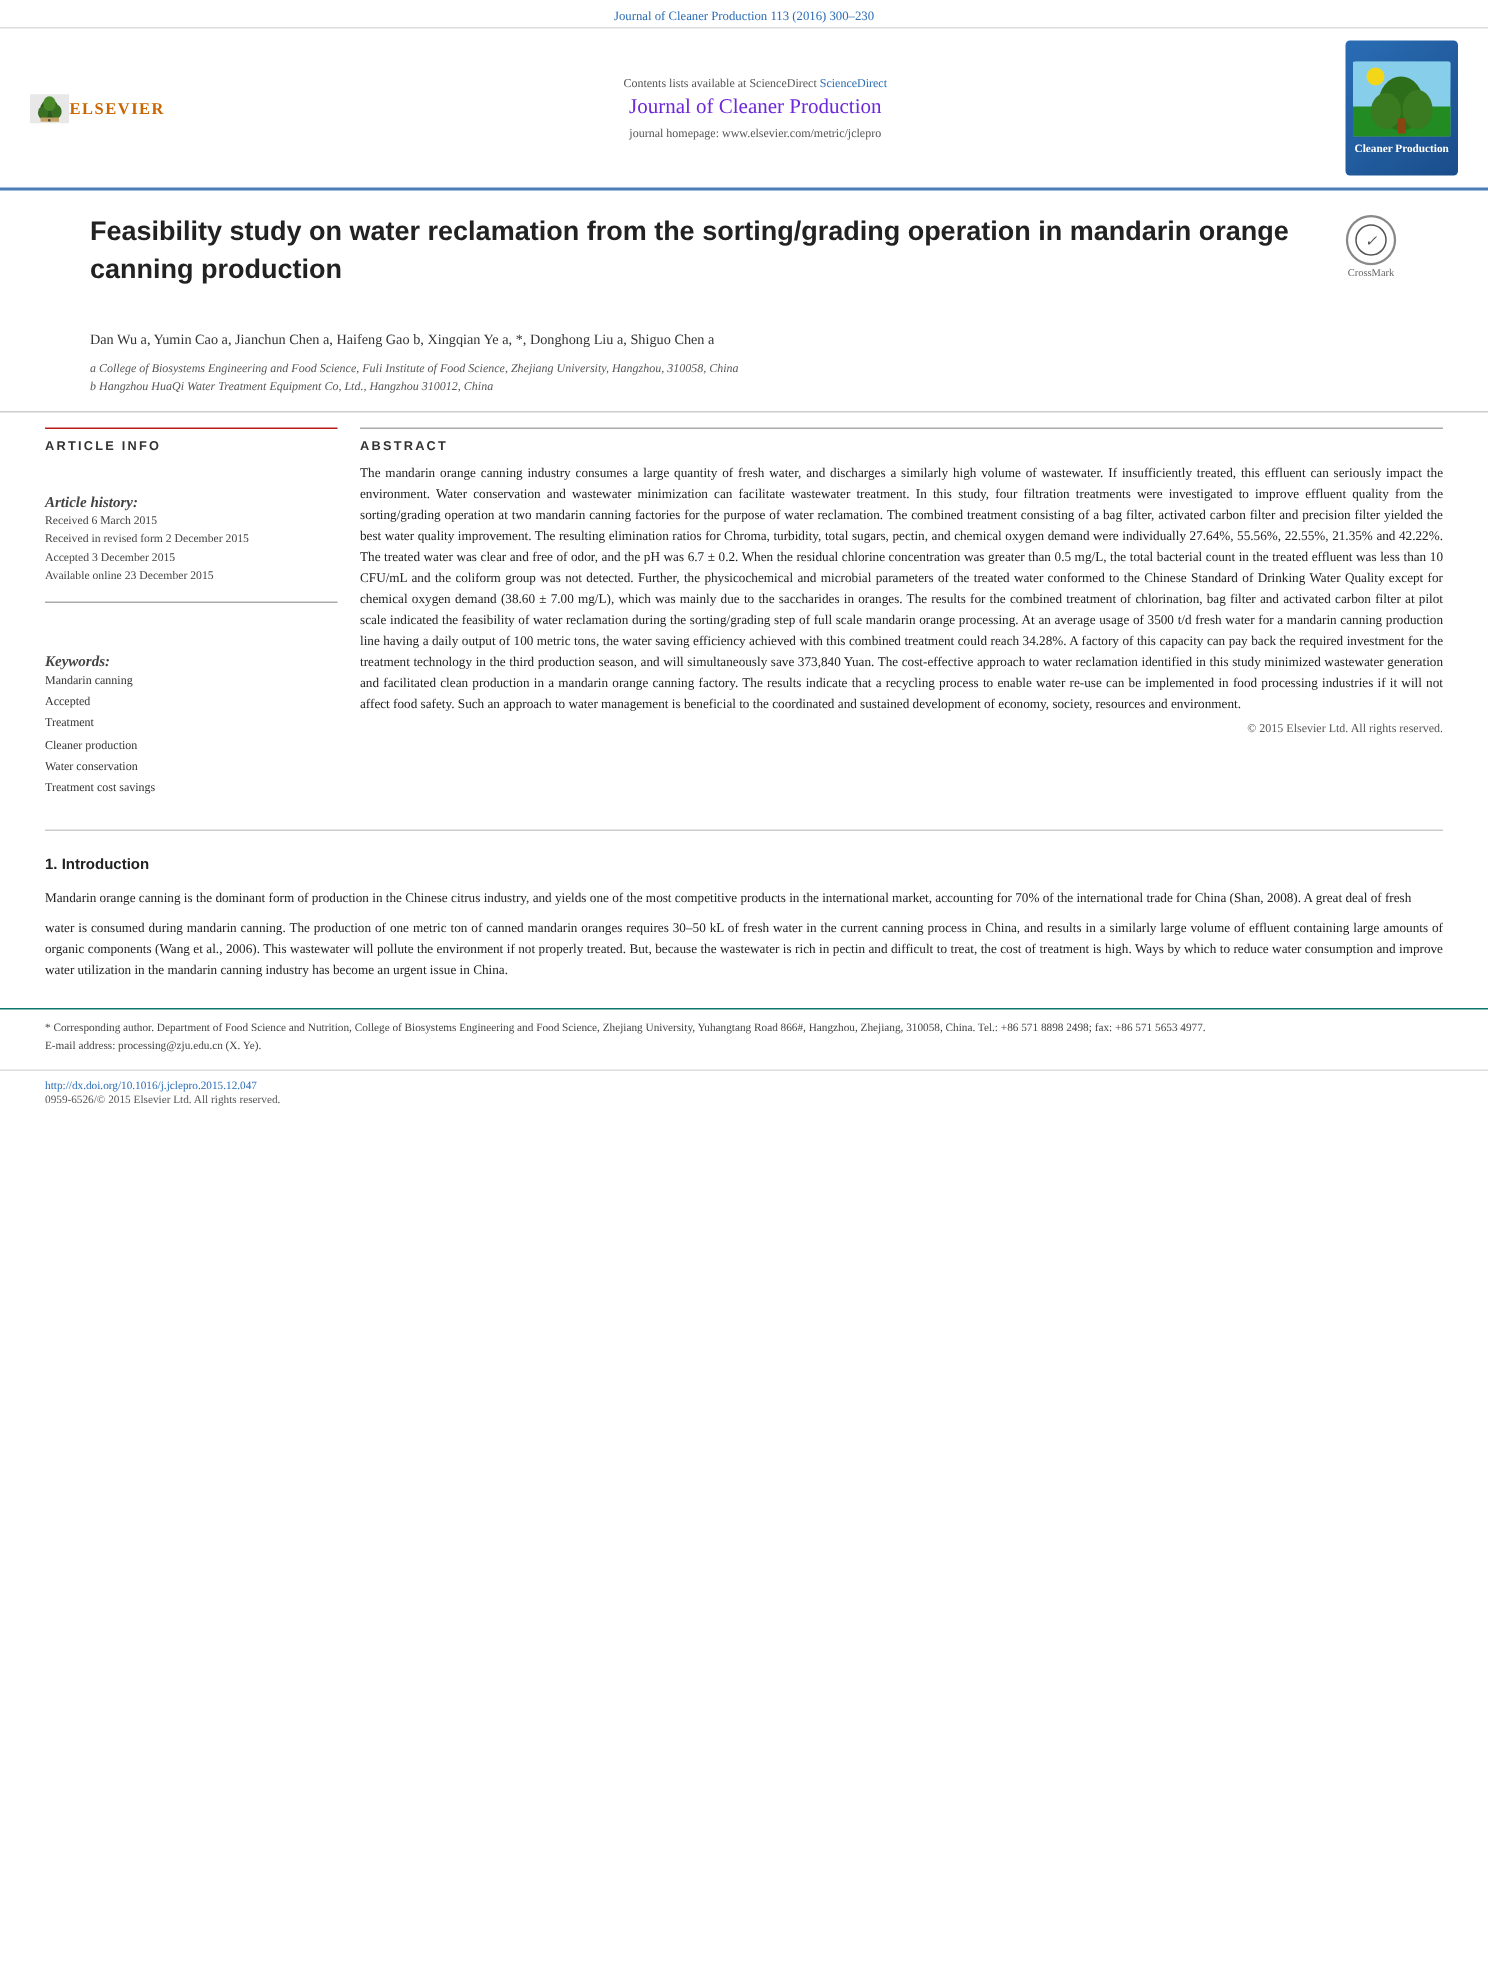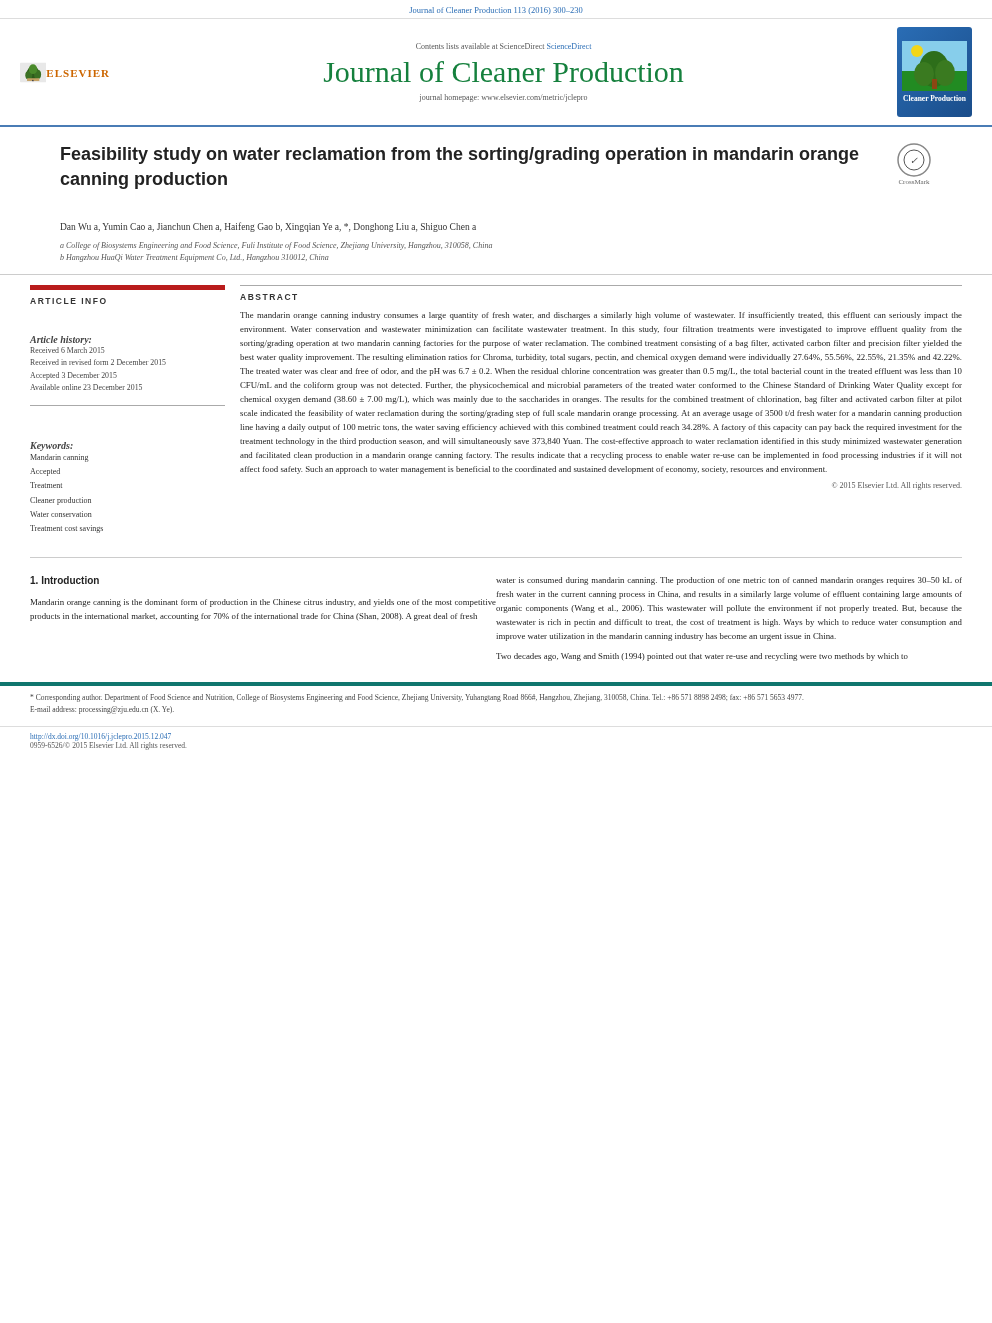--- a/index.html
+++ b/index.html
@@ -53,23 +53,23 @@
     .sciencedirect-link {
       font-size: 8px;
       color: #555;
       margin-bottom: 4px;
     }
     .sciencedirect-link a {
       color: #2a6db5;
       text-decoration: none;
     }
     .journal-title-main {
-      font-size: 30px;
+      font-size: 14px;
       font-weight: normal;
-      color: #15803d;
+      color: #6d28d9;
       font-family: "Times New Roman", serif;
       margin-bottom: 4px;
     }
     .journal-homepage {
       font-size: 8px;
       color: #555;
     }
     .cleaner-prod-logo {
       width: 75px;
       flex-shrink: 0;
@@ -149,21 +149,21 @@
     .section-heading {
       font-size: 8.5px;
       font-weight: bold;
       letter-spacing: 1.5px;
       text-transform: uppercase;
       margin-bottom: 6px;
       color: #333;
       font-family: Arial, sans-serif;
     }
     .article-info-section {
-      border-top: 5px solid #b91c1c;
+      border-top: 1px solid #b91c1c;
       padding-top: 6px;
       margin-bottom: 10px;
     }
     .italic-label {
       font-style: italic;
       font-size: 10px;
       font-weight: bold;
       color: #444;
       margin-top: 28px;
     }
@@ -203,38 +203,39 @@
     }
     .divider {
       border: none;
       border-top: 1px solid #ccc;
       margin: 10px 30px;
     }
     .body-content {
       display: flex;
       padding: 5px 30px;
       font-size: 8.8px;
+      flex-direction: column;
     }
     .body-left, .body-right {
       flex: 1;
       font-size: 8.8px;
       line-height: 1.6;
       text-align: justify;
     }
     .section-title {
       font-size: 10px;
       font-weight: bold;
       margin-bottom: 6px;
       font-family: Arial, sans-serif;
     }
     .body-para {
       margin-bottom: 6px;
     }
     .footnote-area {
-      border-top: 4px solid #0f766e;
+      border-top: 1px solid #0f766e;
       padding: 6px 30px 0;
       margin-top: 8px;
       font-size: 7.5px;
       color: #444;
       line-height: 1.6;
     }
     .bottom-bar {
       padding: 5px 30px;
       font-size: 7.5px;
       color: #555;
@@ -368,21 +369,20 @@
 
 <div class="body-content">
   <div class="body-left">
     <div class="section-title">
       <span>1.</span> <span>Introduction</span>
     </div>
     <p class="body-para">Mandarin orange canning is the dominant form of production in the Chinese citrus industry, and yields one of the most competitive products in the international market, accounting for 70% of the international trade for China (Shan, 2008). A great deal of fresh</p>
   </div>
   <div class="body-right">
     <p class="body-para">water is consumed during mandarin canning. The production of one metric ton of canned mandarin oranges requires 30–50 kL of fresh water in the current canning process in China, and results in a similarly large volume of effluent containing large amounts of organic components (Wang et al., 2006). This wastewater will pollute the environment if not properly treated. But, because the wastewater is rich in pectin and difficult to treat, the cost of treatment is high. Ways by which to reduce water consumption and improve water utilization in the mandarin canning industry has become an urgent issue in China.</p>
-    <p class="body-para">Two decades ago, Wang and Smith (1994) pointed out that water re-use and recycling were two methods by which to</p>
   </div>
 </div>
 
 <div class="footnote-area">
   <div>* Corresponding author. Department of Food Science and Nutrition, College of Biosystems Engineering and Food Science, Zhejiang University, Yuhangtang Road 866#, Hangzhou, Zhejiang, 310058, China. Tel.: +86 571 8898 2498; fax: +86 571 5653 4977.</div>
   <div>E-mail address: processing@zju.edu.cn (X. Ye).</div>
 </div>
 
 <div class="bottom-bar">
   <div>

